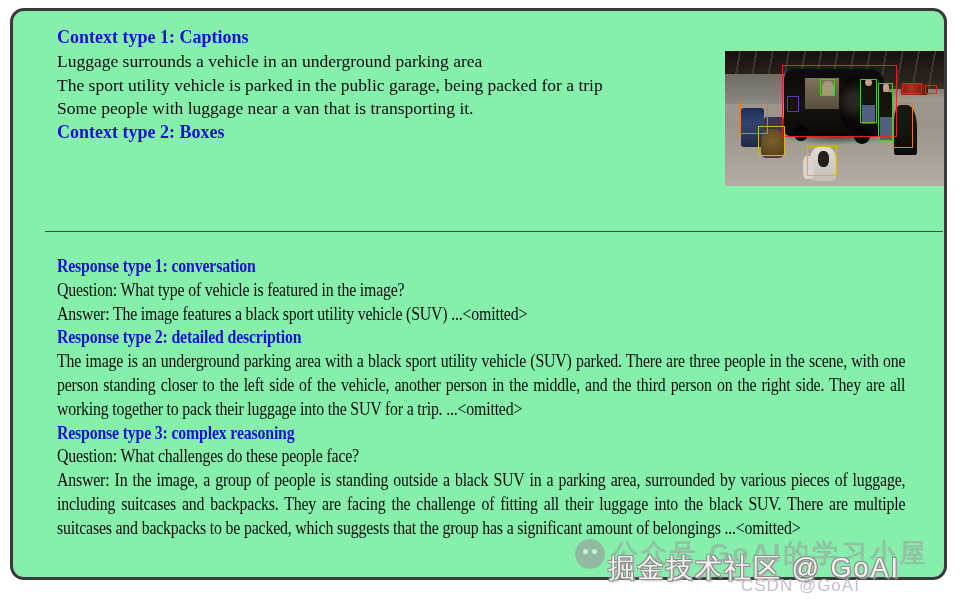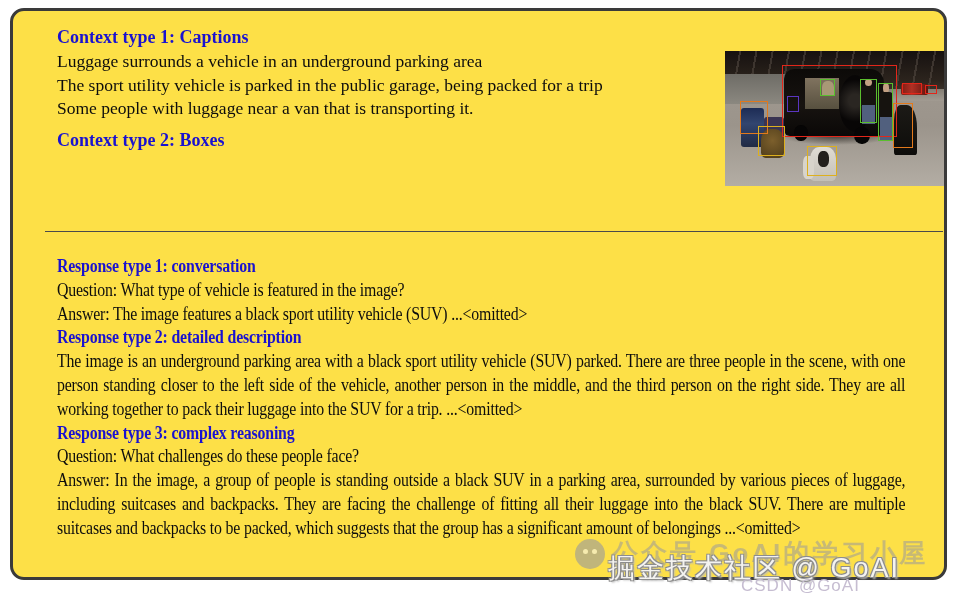--- a/index.html
+++ b/index.html
@@ -4,21 +4,21 @@
 <style>
   html,body{margin:0;padding:0;}
   body{
     width:960px;height:603px;position:relative;background:#ffffff;
     font-family:"Liberation Serif","DejaVu Serif",serif;color:#0d0d0d;
     overflow:hidden;
   }
   .frame{
     position:absolute;left:10px;top:8px;width:937px;height:572px;
     box-sizing:border-box;border:3px solid #3a3a3a;border-radius:14px;
-    background:#fde047;overflow:hidden;
+    background:#86efac;overflow:hidden;
   }
   .h{font-weight:bold;color:#1a12d0;}
   .context-block{
     position:absolute;left:44px;top:15px;width:875px;
     font-size:17.5px;line-height:23.8px;white-space:nowrap;
   }
   .context-block .h{font-size:18px;}
   .divider{
     position:absolute;left:32px;top:220px;width:898px;height:0;
     border-top:1.6px solid #4a4a4a;
@@ -94,21 +94,21 @@
 </head>
 <body>
 
 <div class="frame">
 
   <div class="context-block">
     <div class="h" style="color: rgb(26, 18, 208);">Context type 1: Captions</div>
     <div>Luggage surrounds a vehicle in an underground parking area</div>
     <div>The sport utility vehicle is parked in the public garage, being packed for a trip</div>
     <div>Some people with luggage near a van that is transporting it.</div>
-    <div class="h" style="color: rgb(26, 18, 208); margin-top: 8px;">Context type 2: Boxes</div>
+    <div class="h" style="color: rgb(26, 18, 208);">Context type 2: Boxes</div>
   </div>
 
   <div class="photo">
     <div class="ceiling"></div>
     <div class="ceiling-beams"></div>
     <div class="wall-left"></div>
     <div class="wall-glow"></div>
     <div class="suv-shadow"></div>
     <div class="suv"></div>
     <div class="suv-hatch"></div>

